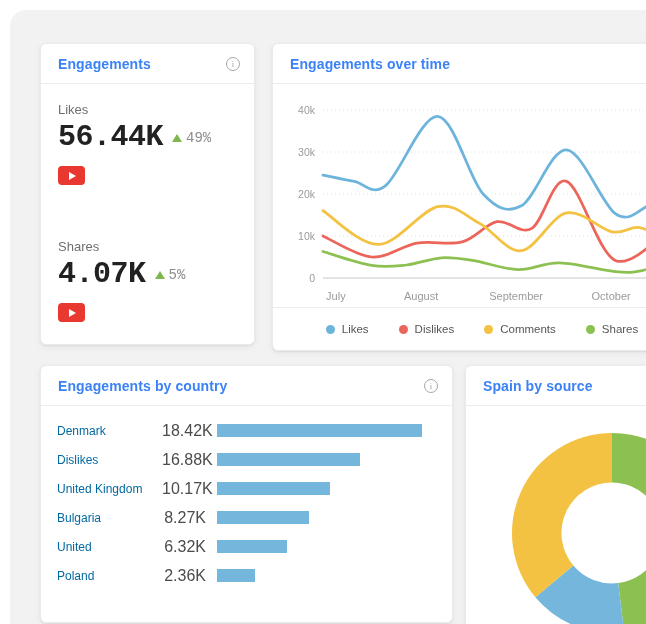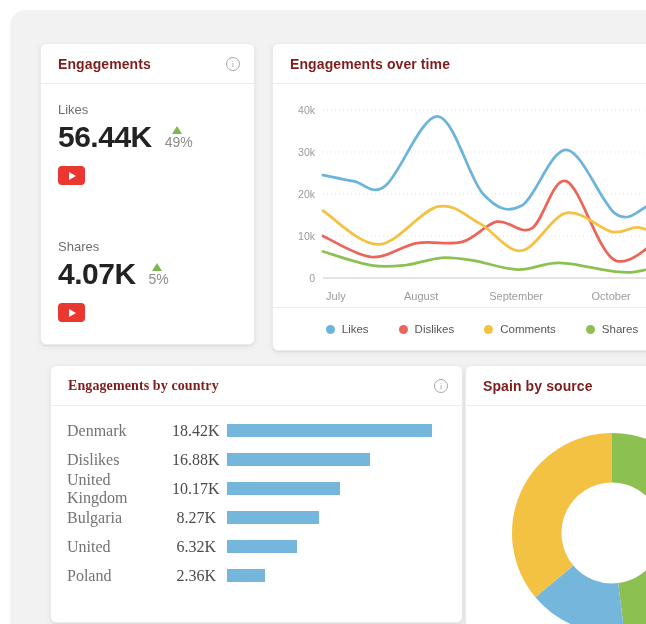--- a/index.html
+++ b/index.html
@@ -5,60 +5,60 @@
   * { margin:0; padding:0; box-sizing:border-box; }
   html,body { background:#ffffff; }
   body { font-family:"Liberation Sans","DejaVu Sans",sans-serif; }
   .page { position:relative; width:646px; height:624px; overflow:hidden; background:#fff; }
   .panel { position:absolute; left:10px; top:10px; width:660px; height:640px;
            background:#f2f2f3; border-radius:16px; }
   .card { position:absolute; background:#fff; border:1px solid #ebebeb; border-radius:6px;
           box-shadow:0 1px 2px rgba(0,0,0,.07), 0 2px 8px rgba(0,0,0,.05); }
   .card-header { height:40px; display:flex; align-items:center; justify-content:space-between;
                  padding:0 14px 0 17px; border-bottom:1px solid #ededed; }
-  .card-title { font-size:14px; font-weight:bold; color:#7f1d1d; letter-spacing:.1px; }
+  .card-title { font-size:14px; font-weight:bold; color:#3b82f6; letter-spacing:.1px; }
   .info { width:14px; height:14px; border:1px solid #a9a9a9; border-radius:50%;
           color:#a9a9a9; font-size:9px; line-height:12px; text-align:center;
           font-family:"Liberation Serif","DejaVu Serif",serif; flex:0 0 auto; cursor:pointer; }
   .info::after { content:"i"; }
 
   
   #card-engagements { left:30px; top:33px; width:215px; height:302px; }
   #card-overtime    { left:262px; top:33px; width:420px; height:308px; }
-  #card-country     { left:40px; top:355px; width:413px; height:258px;font-family:Liberation Serif, serif; }
+  #card-country     { left:30px; top:355px; width:413px; height:258px; }
   #card-source      { left:455px; top:355px; width:260px; height:300px; }
 
   
   .metric { margin:18px 0 0 17px; }
   .metric + .metric { margin-top:54px; }
   .metric-label { font-size:13px; color:#6f6f6f; height:16px; }
-  .metric-value-row { display:flex; align-items:center; margin-top:2px; height:34px; }
+  .metric-value-row { display:flex; align-items:center; margin-top:2px; height:34px;font-family:Liberation Mono, monospace; }
   .metric-value { font-size:30px; font-weight:bold; color:#222; letter-spacing:-0.5px; }
-  .delta { display:flex; align-items:center; margin-left:9px; margin-top:2px;flex-direction:column; }
+  .delta { display:flex; align-items:center; margin-left:9px; margin-top:2px; }
   .tri-up { width:0; height:0; border-left:5px solid transparent; border-right:5px solid transparent;
             border-bottom:8px solid #7cb84d; display:inline-block; }
   .delta-text { font-size:14px; color:#8c8c8c; margin-left:4px; }
   .yt-icon { width:27px; height:19px; border-radius:4px; background:#e8382f;
              display:flex; align-items:center; justify-content:center; margin-top:12px; }
   .yt-icon .play { width:0; height:0; border-top:4.5px solid transparent; border-bottom:4.5px solid transparent;
                    border-left:7px solid #fff; margin-left:2px; }
 
   
   #overtime-svg { position:absolute; left:0; top:40px; }
   .legend-row { position:absolute; left:0; right:0; bottom:0; height:43px;
                 border-top:1px solid #ededed; display:flex; align-items:center;
                 justify-content:center; gap:30px; }
   .legend-item { display:flex; align-items:center; gap:7px; cursor:pointer; }
   .legend-dot { width:9px; height:9px; border-radius:50%; }
   .legend-label { font-size:11.5px; color:#555; }
 
   
   .country-rows { padding-top:10px; }
   .country-row { height:29px; display:flex; align-items:center; padding-left:16px; }
-  .country-name { width:105px; font-size:16px; color:#737373; }
+  .country-name { width:105px; font-size:12px; color:#0369a1; }
   .country-value { width:44px; text-align:right; font-size:16px; color:#4b4b4b; }
   .country-bar { height:13px; background:#74b6dc; margin-left:11px; }
 
   
   #donut-svg { position:absolute; left:0; top:42px; }
 </style>
 </head>
 <body>
 
 <div class="page">

